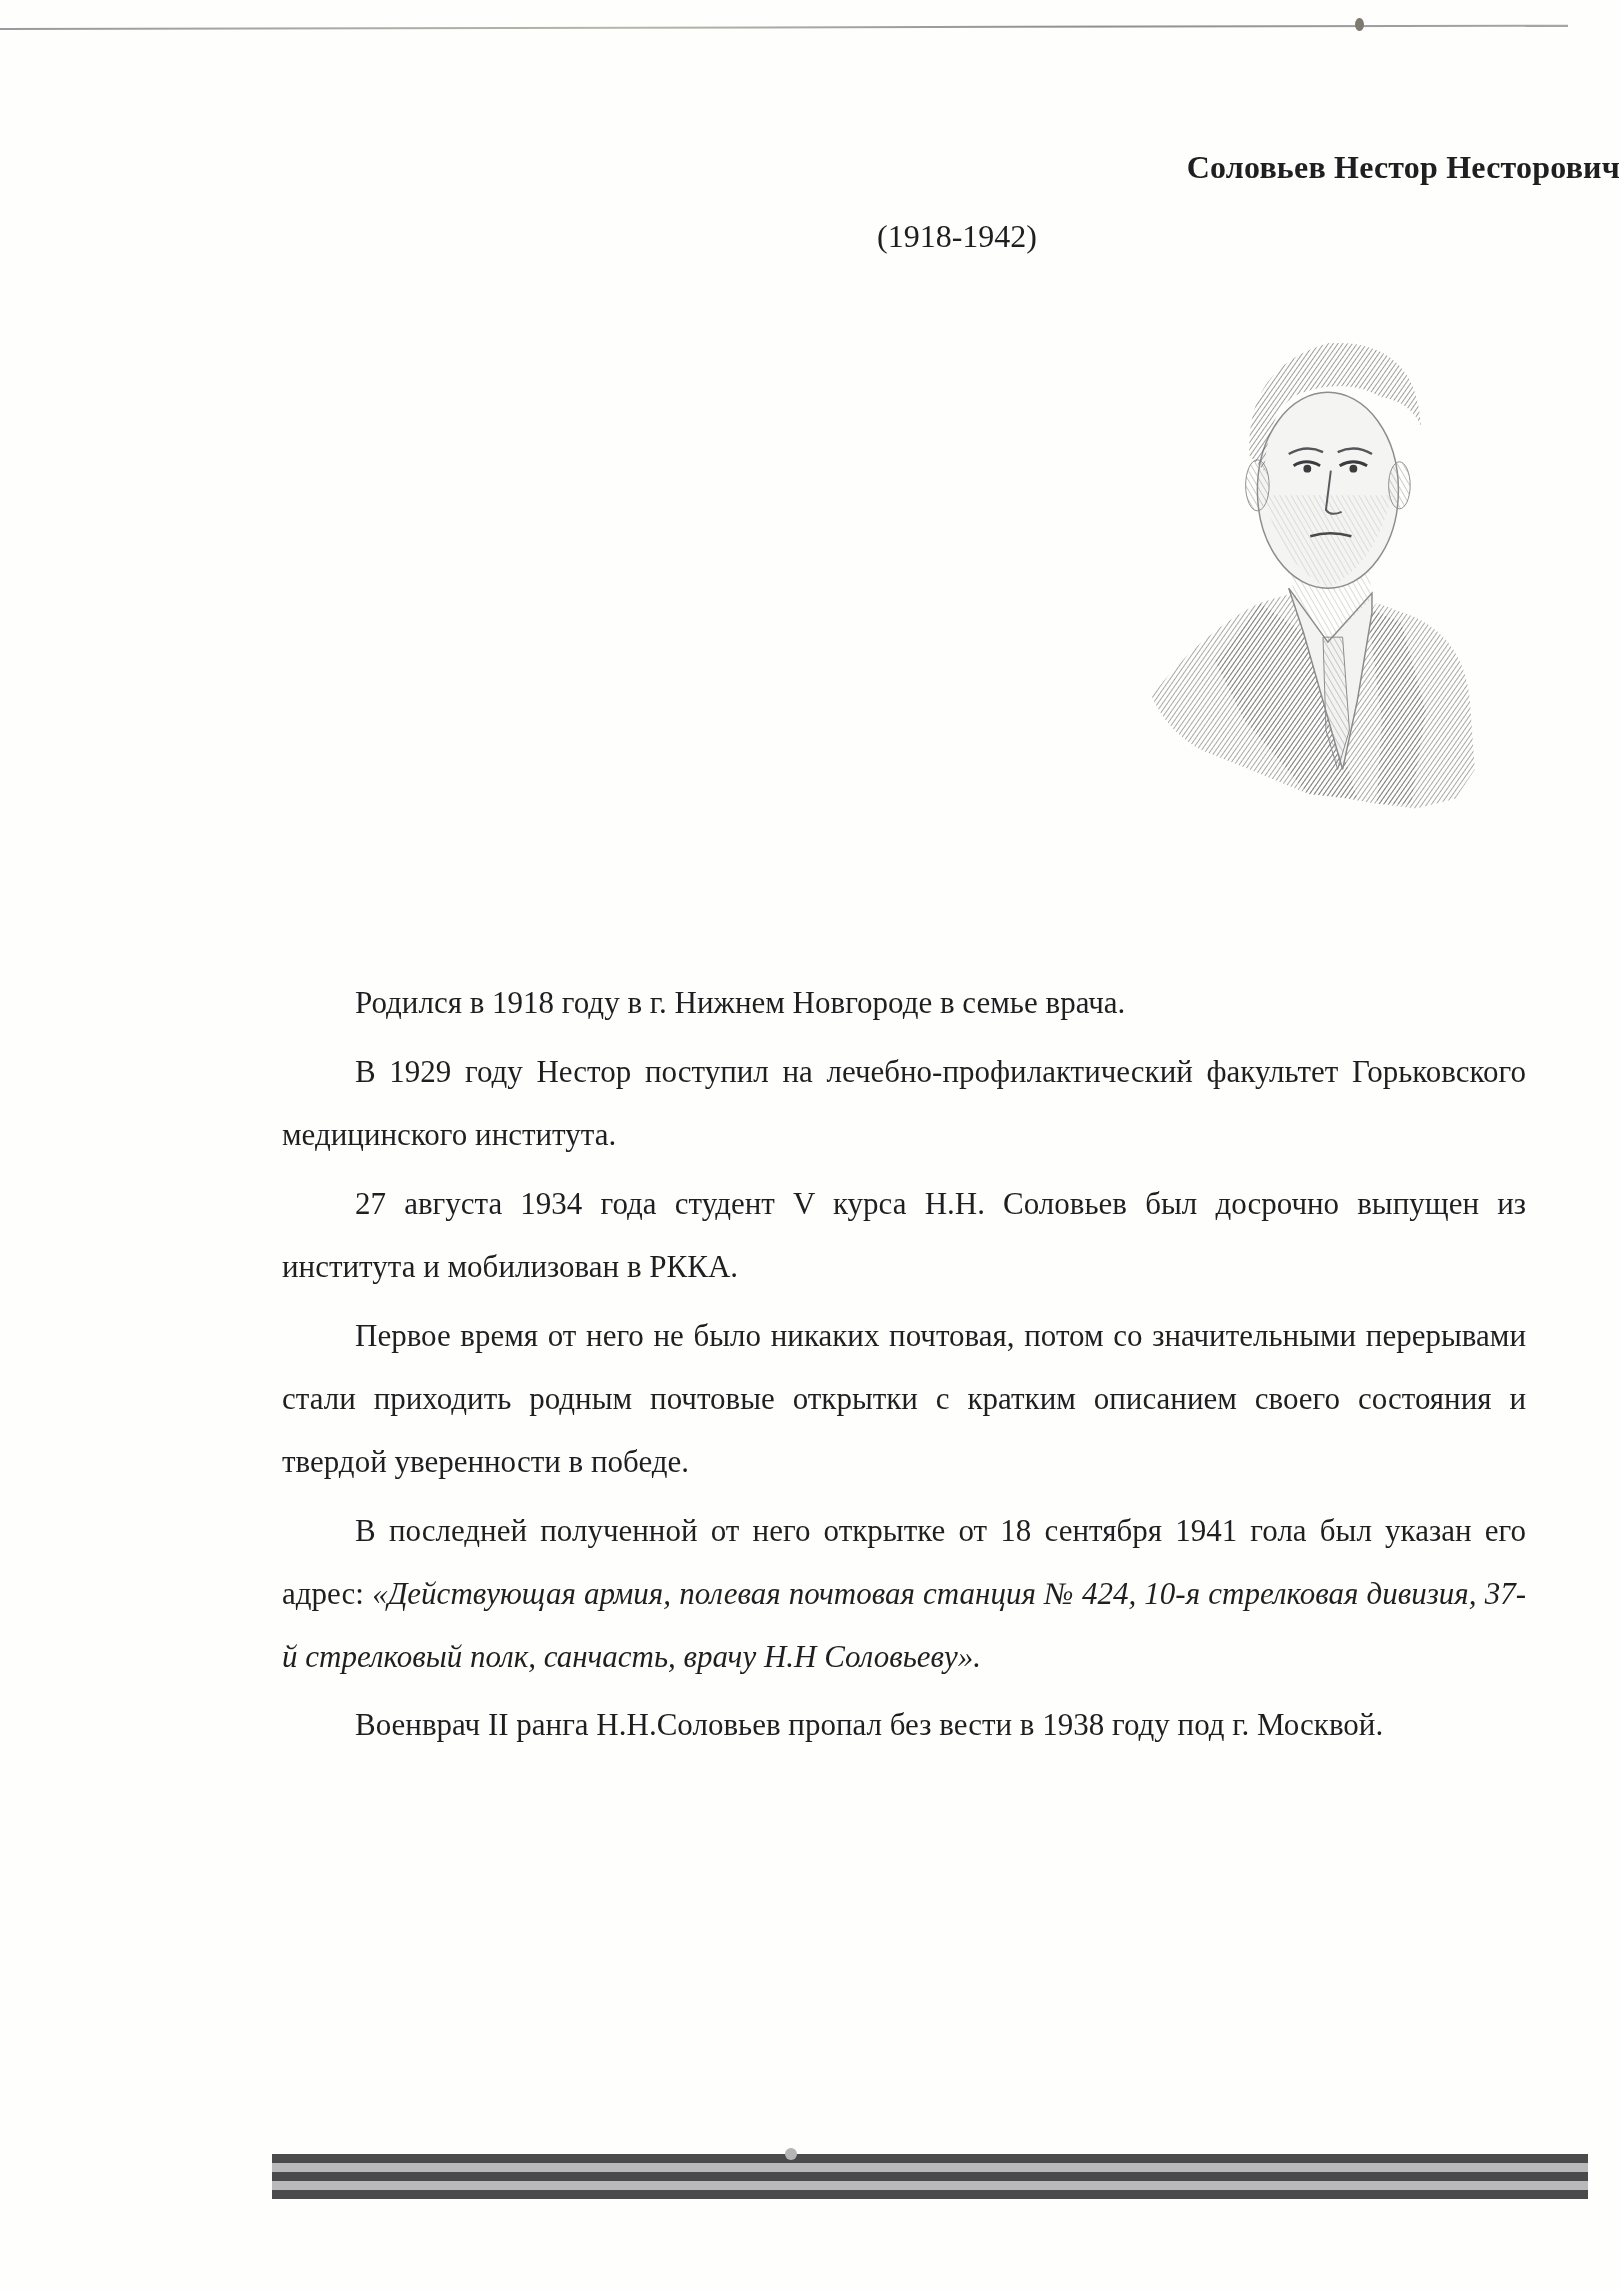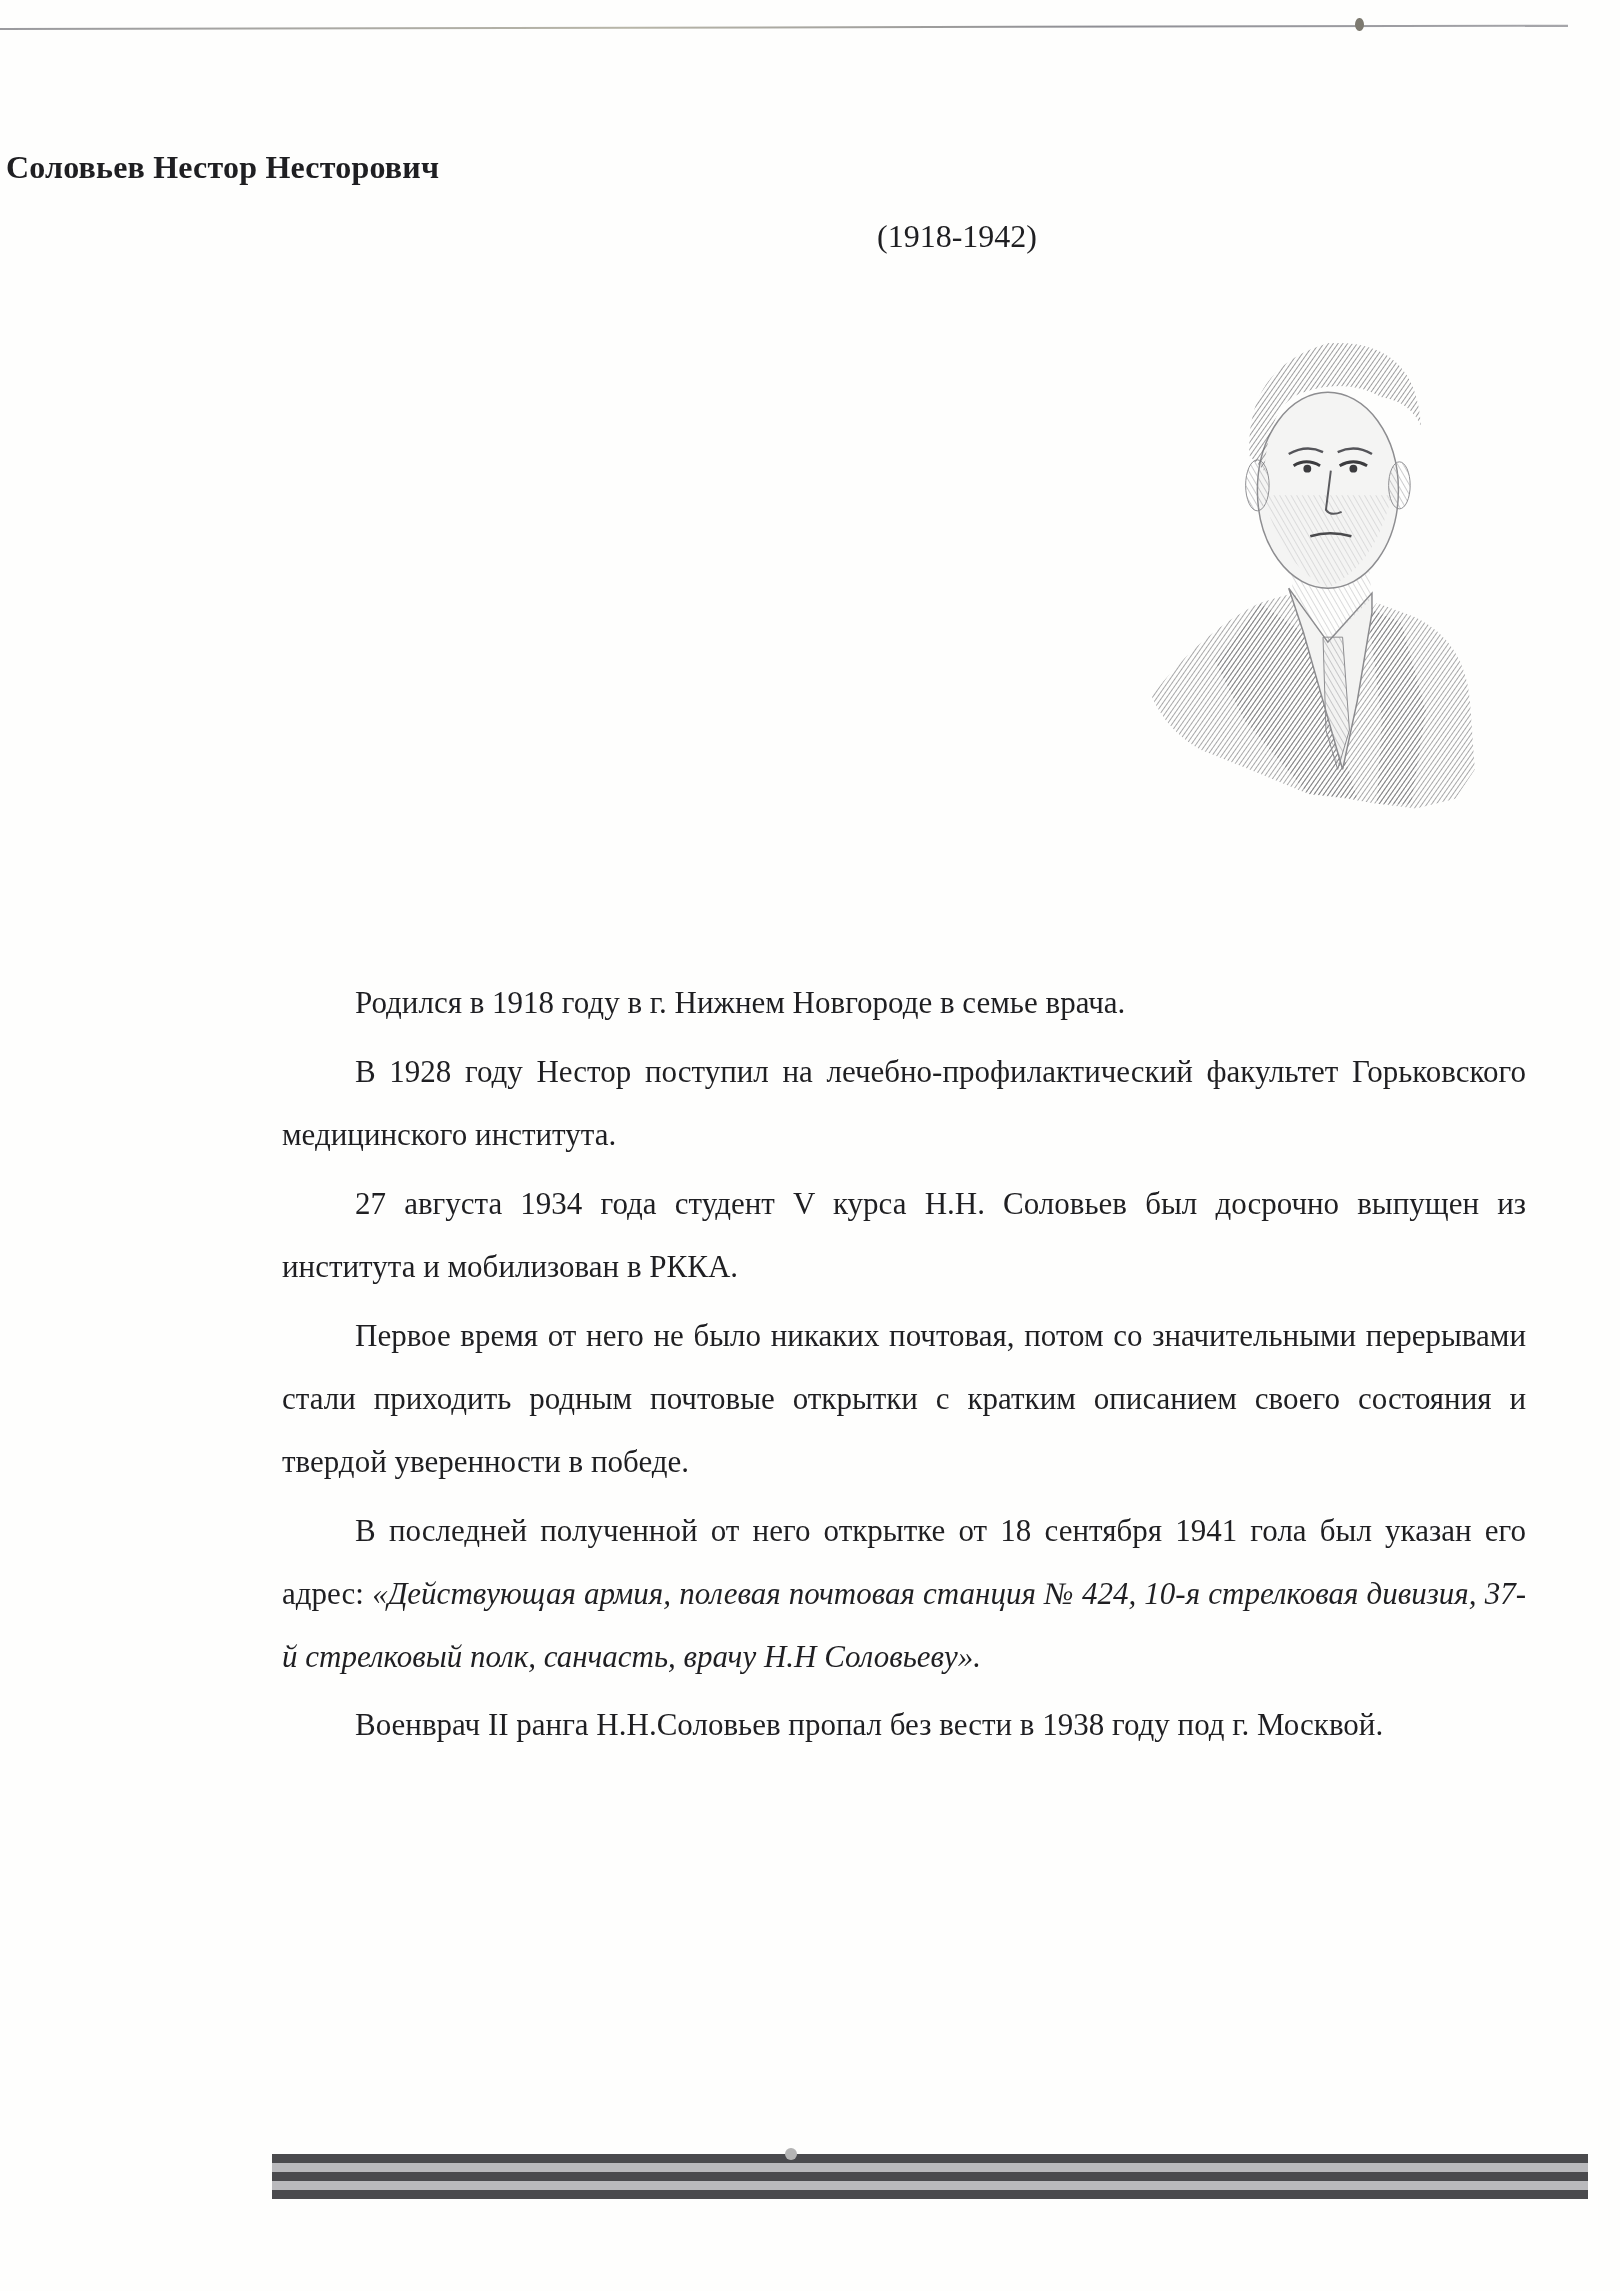--- a/index.html
+++ b/index.html
@@ -14,21 +14,21 @@
     position: absolute; left: 0; top: 28px; width: 1568px; height: 2px;
     background: linear-gradient(90deg, #9a9a9e, #b8b6a8 40%, #8f8f95 70%, #a6a6aa);
     transform: rotate(-0.12deg); transform-origin: left center;
   }
   .scan-dot {
     position: absolute; left: 1355px; top: 17.6px; width: 8.8px; height: 13.7px;
     border-radius: 50%; background: #7d7a70;
   }
   .title {
     position: absolute; left: 0; width: 1620px; top: 149px;
-    text-align: left; font-size: 32px; font-weight: bold; letter-spacing: 0.2px;
+    text-align: right; font-size: 32px; font-weight: bold; letter-spacing: 0.2px;
     padding-left: 5.9px; box-sizing: border-box;
   }
   .years {
     position: absolute; left: 0; width: 1620px; top: 218px;
     text-align: center; font-size: 32px; padding-left: 294px; box-sizing: border-box;
   }
   .portrait {
     position: absolute; left: 1132px; top: 309px; width: 382px; height: 529px;
   }
   .body-text {
@@ -95,21 +95,21 @@
     <path d="M210 146 Q228 138 245 148" stroke="#55555a" stroke-width="2.5" fill="none"></path>
 
     <path d="M203 165 L198 205 Q203 212 214 207" stroke="#5a5a5e" stroke-width="2" fill="none"></path>
 
     <path d="M182 232 Q202 226 224 232" stroke="#4a4a4d" stroke-width="2.5" fill="none"></path>
   </svg>
 </div>
 
 <div class="body-text">
   <p>Родился в 1918 году в г. Нижнем Новгороде в семье врача.</p>
-  <p>В 1928 году Нестор поступил на лечебно-профилактический факультет Горьковского медицинского института.</p>
+  <p>В 1929 году Нестор поступил на лечебно-профилактический факультет Горьковского медицинского института.</p>
   <p>27 августа 1934 года студент V курса Н.Н. Соловьев был досрочно выпущен из института и мобилизован в РККА.</p>
   <p>Первое время от него не было никаких почтовая, потом со значительными перерывами стали приходить родным почтовые открытки с кратким описанием своего состояния и твердой уверенности в победе.</p>
   <p><span>В последней полученной от него открытке от 18 сентября 1941 гола был указан его адрес: </span><em>«Действующая армия, полевая почтовая станция № 424, 10-я стрелковая дивизия, 37-й стрелковый полк, санчасть, врачу Н.Н Соловьеву».</em></p>
   <p>Военврач II ранга Н.Н.Соловьев пропал без вести в 1938 году под г. Москвой.</p>
 </div>
 
 <div class="ribbon">
   <div class="stripe dark"></div>
   <div class="stripe light"></div>
   <div class="stripe dark"></div>

